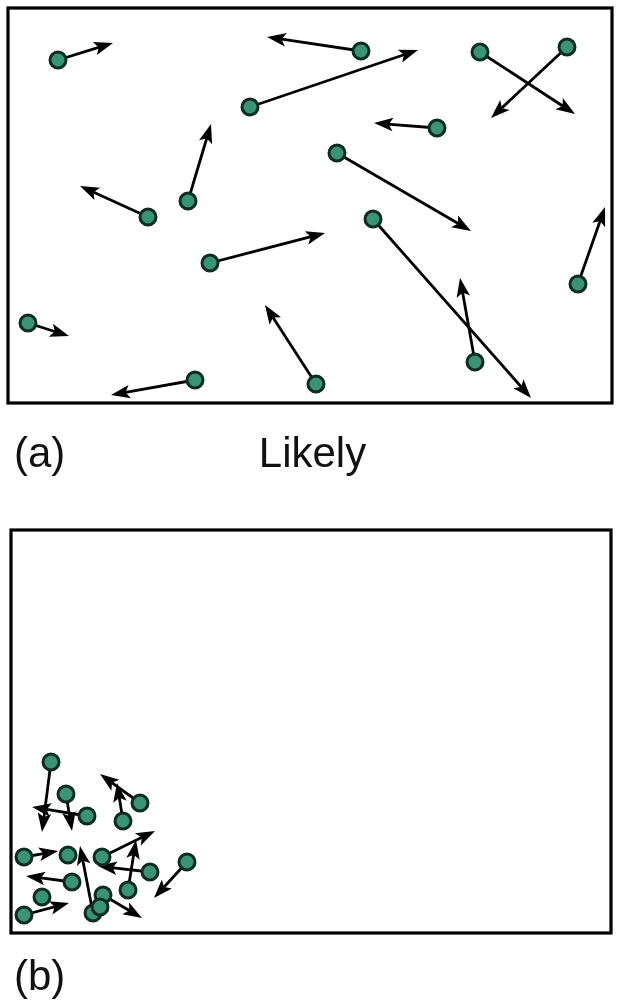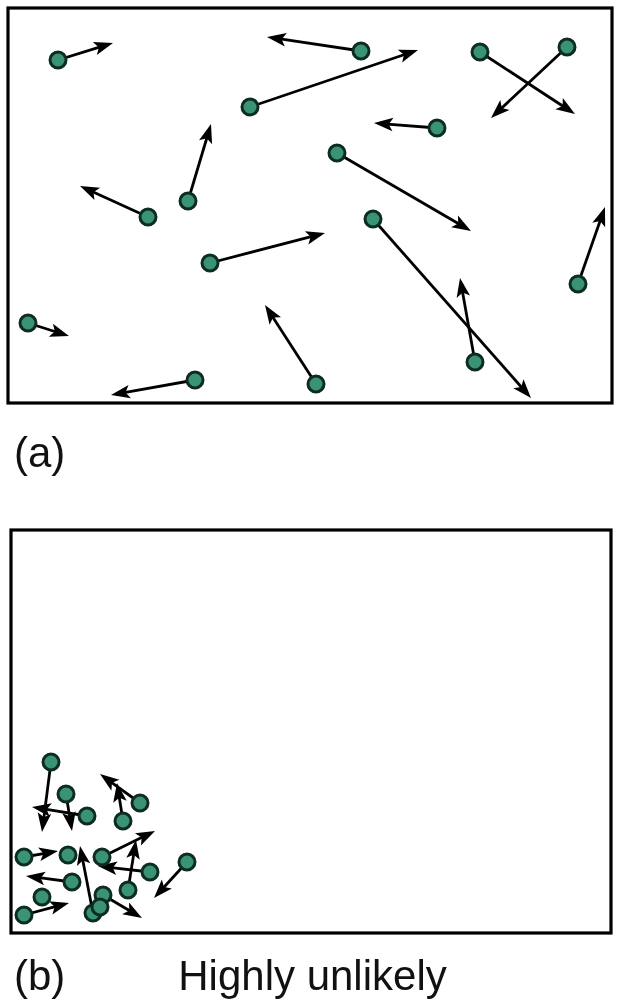--- a/index.html
+++ b/index.html
@@ -148,19 +148,19 @@
           <circle cx="93" cy="913" r="8" fill="#3b9376" stroke="#0e2d22" stroke-width="3"></circle>
           <circle cx="103" cy="895" r="8" fill="#3b9376" stroke="#0e2d22" stroke-width="3"></circle>
           <circle cx="128" cy="890" r="8" fill="#3b9376" stroke="#0e2d22" stroke-width="3"></circle>
           <circle cx="100" cy="907" r="8" fill="#3b9376" stroke="#0e2d22" stroke-width="3"></circle>
         </g>
       </g>
     </svg>
 
   <div class="caption-row" style="top:430px">
     <span class="panel-label">(a)</span>
+    <span class="caption">Likely</span>
   </div>
 
   <div class="caption-row" style="top:953px">
     <span class="panel-label">(b)</span>
-    <span class="caption">Highly unlikely</span>
   </div>
 </div>
 
 </body></html>

